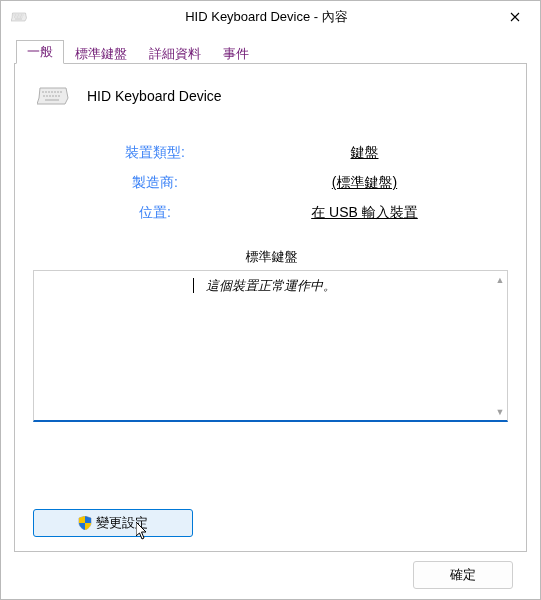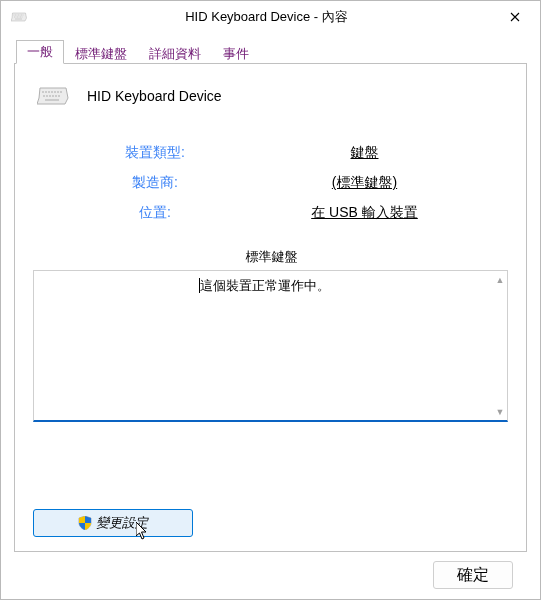--- a/index.html
+++ b/index.html
@@ -155,22 +155,23 @@
     height: 100%;
     border: 1px solid #cfcfcf;
     border-bottom: 2px solid #0a63c2;
     padding: 6px 18px 6px 6px;
     font-size: 13px;
     background: #fff;
     position: relative;
   }
   .status-text-caret {
     border-left: 1px solid #000;
-    padding-left: 0;
+    padding-left: 12px;
     display: inline;
+    font-style: italic;
   }
   .scrollbar-track {
     position: absolute;
     right: 1px;
     top: 3px;
     bottom: 3px;
     width: 14px;
     display: flex;
     flex-direction: column;
     justify-content: space-between;
@@ -181,21 +182,20 @@
     display:flex; align-items:center; justify-content:center;
     color:#a0a0a0;
     font-size:9px;
   }
 
   
   .change-row {
     position:absolute;
     left:18px;
     bottom:14px;
-    font-style:italic;
   }
   .change-btn {
     width: 160px;
     height: 28px;
     background: #e5f1fb;
     border: 1px solid #0078d7;
     border-radius: 3px;
     display: flex;
     align-items: center;
     justify-content: center;
@@ -212,29 +212,29 @@
   }
 
   
   .bottom-row {
     display: flex;
     justify-content: flex-end;
     gap: 10px;
     padding: 9px 14px 0 0;
   }
   .push-btn {
-    width: 80px;
+    width: 100px;
     height: 28px;
     border: 1px solid #cfcfcf;
     border-radius: 3px;
     background: #fdfdfd;
     display:flex;
     align-items:center;
     justify-content:center;
-    font-size:16px;
+    font-size:13px;
   }
 
 </style>
 </head>
 <body>
 
 <div class="window">
 
   <div class="titlebar">
     <span class="app-icon">

